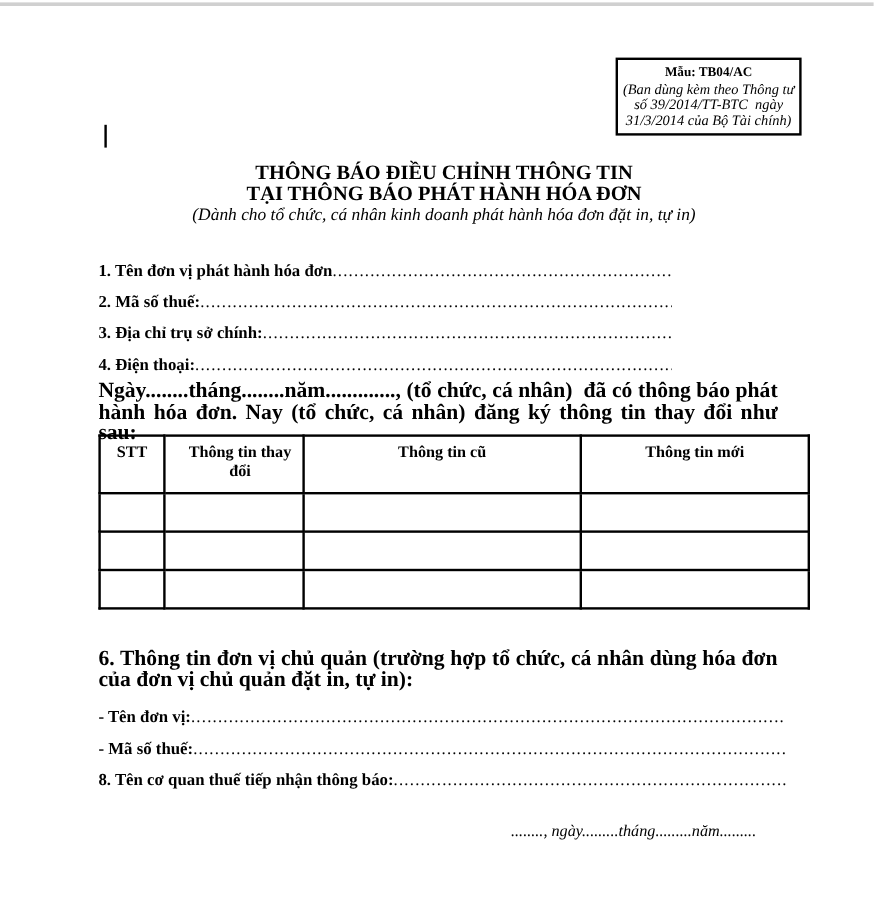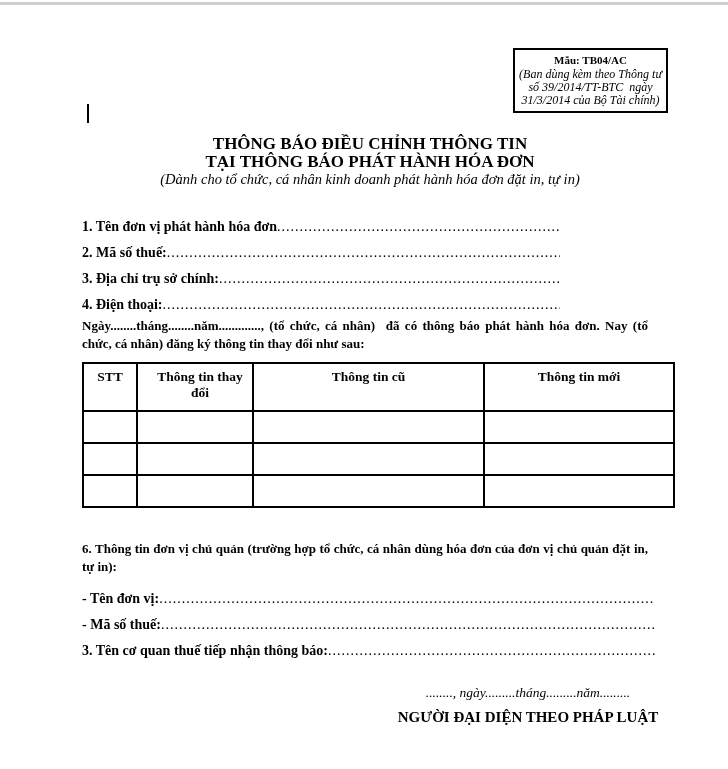--- a/index.html
+++ b/index.html
@@ -22,21 +22,21 @@
   .title-line { position:absolute; left:82px; width:576px; text-align:center; font-weight:bold; font-size:17px; line-height:18px; }
   .subtitle { position:absolute; left:82px; width:576px; text-align:center; font-style:italic; font-size:14.5px; }
 
   .field-line {
     position:absolute; left:82px; font-size:14px; font-weight:bold;
     white-space:nowrap; overflow:hidden; line-height:17px;
   }
   .dots { font-weight:normal; letter-spacing:1px; }
 
   .para {
-    position:absolute; left:82px; width:566px; font-size:13px; font-weight:bold;
+    position:absolute; left:82px; width:566px; font-size:18px; font-weight:bold;
     line-height:17.5px; text-align:justify; white-space:pre-wrap;
   }
 
   table.grid {
     position:absolute; left:82px; top:362px;
     border-collapse:collapse; table-layout:fixed; width:591px;
   }
   table.grid th, table.grid td { border:2px solid #000; }
   table.grid th {
     font-weight:bold; font-size:13.5px; vertical-align:top;
@@ -121,19 +121,18 @@
 
 <div class="para" style="top:540px">6. Thông tin đơn vị chủ quản (trường hợp tổ chức, cá nhân dùng hóa đơn của đơn vị chủ quản đặt in, tự in):</div>
 
 <div class="field-line" style="top:590px; width:573px">
   <span>- Tên đơn vị:</span><span class="dots">................................................................................................................................................................</span>
 </div>
 <div class="field-line" style="top:616px; width:573px">
   <span>- Mã số thuế:</span><span class="dots">................................................................................................................................................................</span>
 </div>
 <div class="field-line" style="top:642px; width:573px">
-  <span>3. Tên cơ quan thuế tiếp nhận thông báo:</span><span class="dots">................................................................................................................................................................</span>
+  <span>8. Tên cơ quan thuế tiếp nhận thông báo:</span><span class="dots">................................................................................................................................................................</span>
 </div>
 
 <div class="sig">
   <div class="sig-date">........, ngày.........tháng.........năm.........</div>
-  <div class="sig-role">NGƯỜI ĐẠI DIỆN THEO PHÁP LUẬT</div>
 </div>
 
 </body></html>

